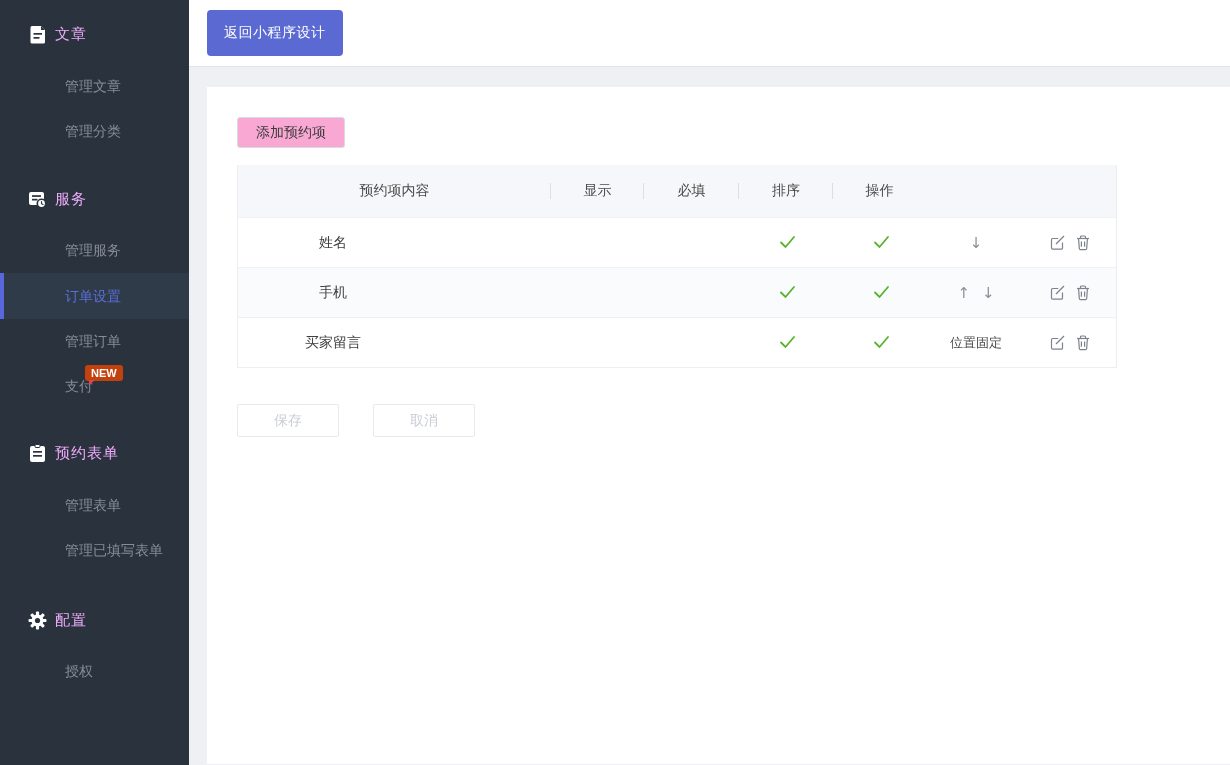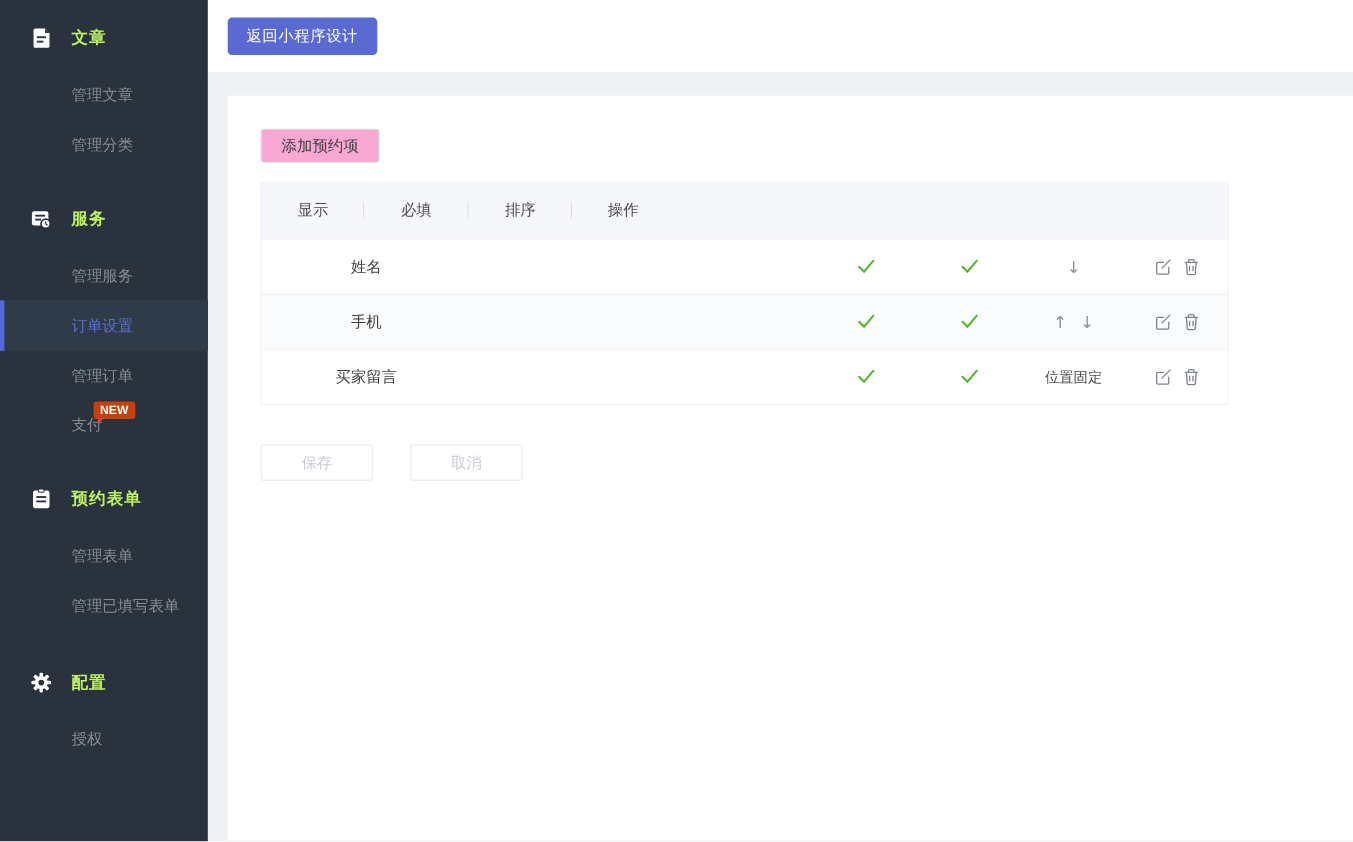--- a/index.html
+++ b/index.html
@@ -9,38 +9,38 @@
 
   
   .sidebar { width:189px; height:765px; background:#29323d; flex:none; }
   .side-header { height:67px; background:#2e3944; display:flex; align-items:center; padding-left:22px; }
   .side-header .logo { width:38px; height:38px; flex:none; }
   .side-header .brand { color:#ffffff; font-size:17px; font-weight:bold; margin-left:15px; letter-spacing:1px; }
 
   .nav { position:relative; }
   .sec { display:flex; align-items:center; height:22px; padding-left:28px; }
   .sec .sec-icon { width:19px; height:19px; flex:none; display:flex; align-items:center; justify-content:center; }
-  .sec .sec-label { color:#bef264; font-size:15px; font-weight:bold; margin-left:18px; letter-spacing:1px; }
+  .sec .sec-label { color:#f0abfc; font-size:15px; font-weight:normal; margin-left:8px; letter-spacing:1px; }
   .sub { height:26px; line-height:26px; padding-left:65px; font-size:14px; color:#868d96; cursor:pointer; position:relative; }
   .sub.selected-wrap { height:46px; line-height:46px; background:#2f3b48; border-left:4px solid #5867dc; padding-left:61px; }
   .sub.selected-wrap .sub-text { color:#5a6fd8; }
 
   .mt23 { margin-top:23px; } .mt28 { margin-top:28px; } .mt19 { margin-top:19px; }
   .mt44 { margin-top:44px; } .mt27 { margin-top:27px; } .mt10 { margin-top:10px; }
   .mt9  { margin-top:9px;  } .mt43 { margin-top:43px; } .mt46 { margin-top:46px; }
 
   .badge-new { position:absolute; left:85px; top:-8px; background:#c2410c; color:#fff;
     font-size:11px; font-weight:bold; line-height:16px; padding:0 6px; border-radius:3px; }
   .badge-new::after { content:""; position:absolute; left:4px; bottom:-4px; width:0; height:0;
     border-top:5px solid #f23c4c; border-right:6px solid transparent; }
 
   
   .main { flex:1; display:flex; flex-direction:column; }
   .topbar { height:67px; background:#ffffff; border-bottom:1px solid #e2e4e8; display:flex; align-items:center; }
-  .back-btn { margin-left:18px; height:34px; padding:0 17px; background:#5a6ad2; color:#fff;
+  .back-btn { margin-left:18px; height:46px; padding:0 17px; background:#5a6ad2; color:#fff;
     font-size:14px; border:none; border-radius:4px; cursor:pointer; letter-spacing:0.5px; }
 
   .content { flex:1; background:#eef0f4; padding:20px 0 0 18px; }
   .panel { background:#ffffff; width:1023px; height:677px; padding:30px 0 0 30px; }
 
   .add-btn { height:31px; padding:0 18px; background:#f9a8d4; border:1px solid #d8dbe0; border-radius:3px;
     font-size:14px; color:#3c3c3c; cursor:pointer; }
 
   
   .tbl { width:880px; margin-top:17px; border:1px solid #eceef1; border-top:none; }
@@ -163,20 +163,21 @@
     </div>
 
     <div class="content">
       <div class="panel">
 
         <button class="add-btn">添加预约项</button>
 
         
         <div class="tbl">
           <div class="tbl-head">
+            <div class="th c1">预约项内容</div>
             <div class="th c2">显示</div>
             <div class="th c3">必填</div>
             <div class="th c4">排序</div>
             <div class="th c5">操作</div>
           </div>
 
           <div class="tbl-row">
             <div class="td c0">姓名</div>
             <div class="td c1"></div>
             <div class="td c2">

